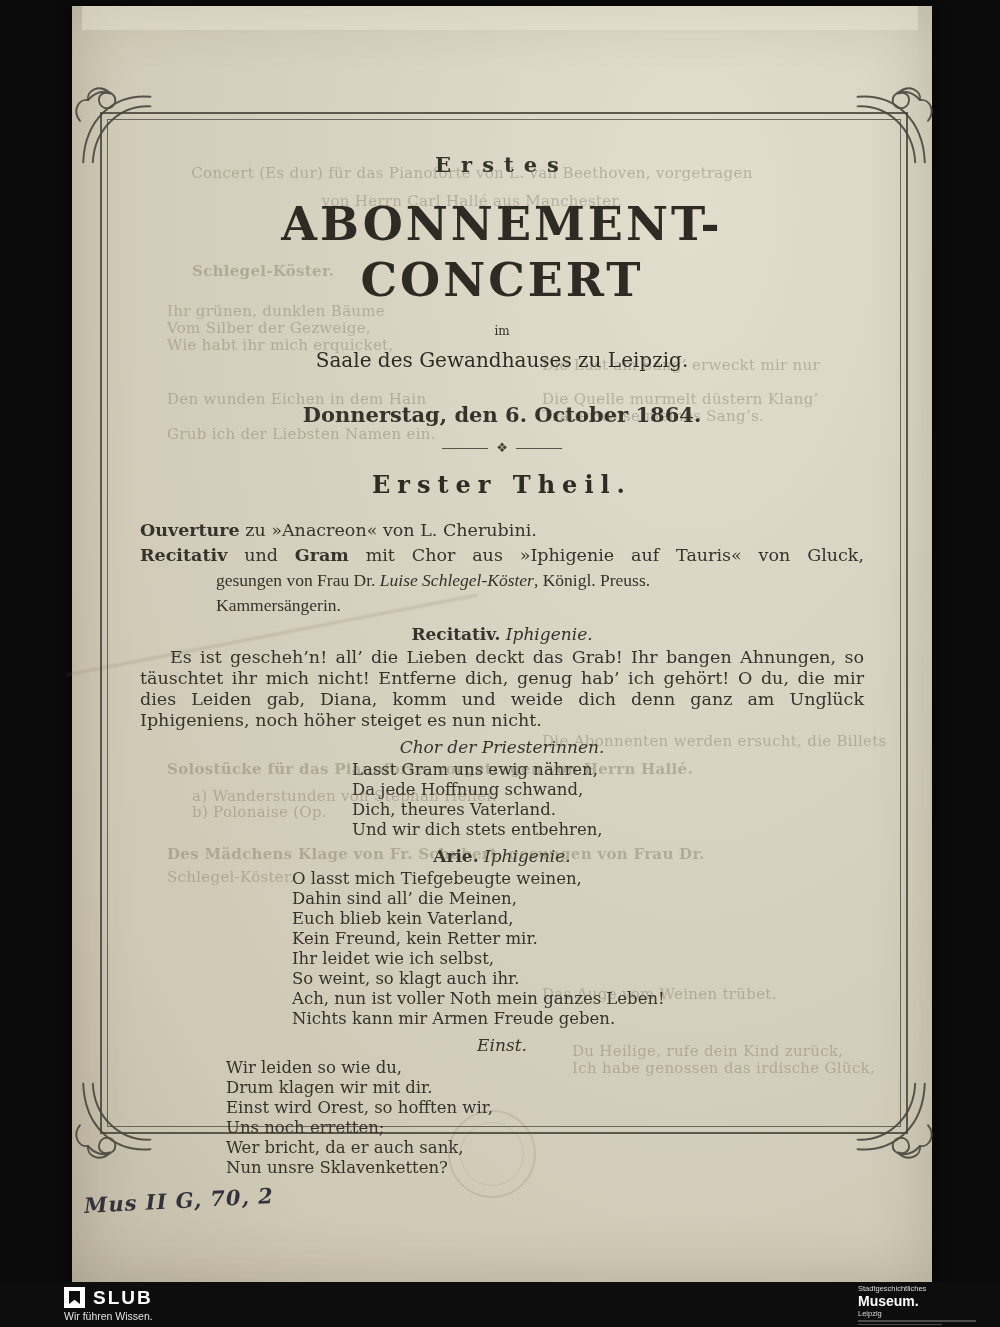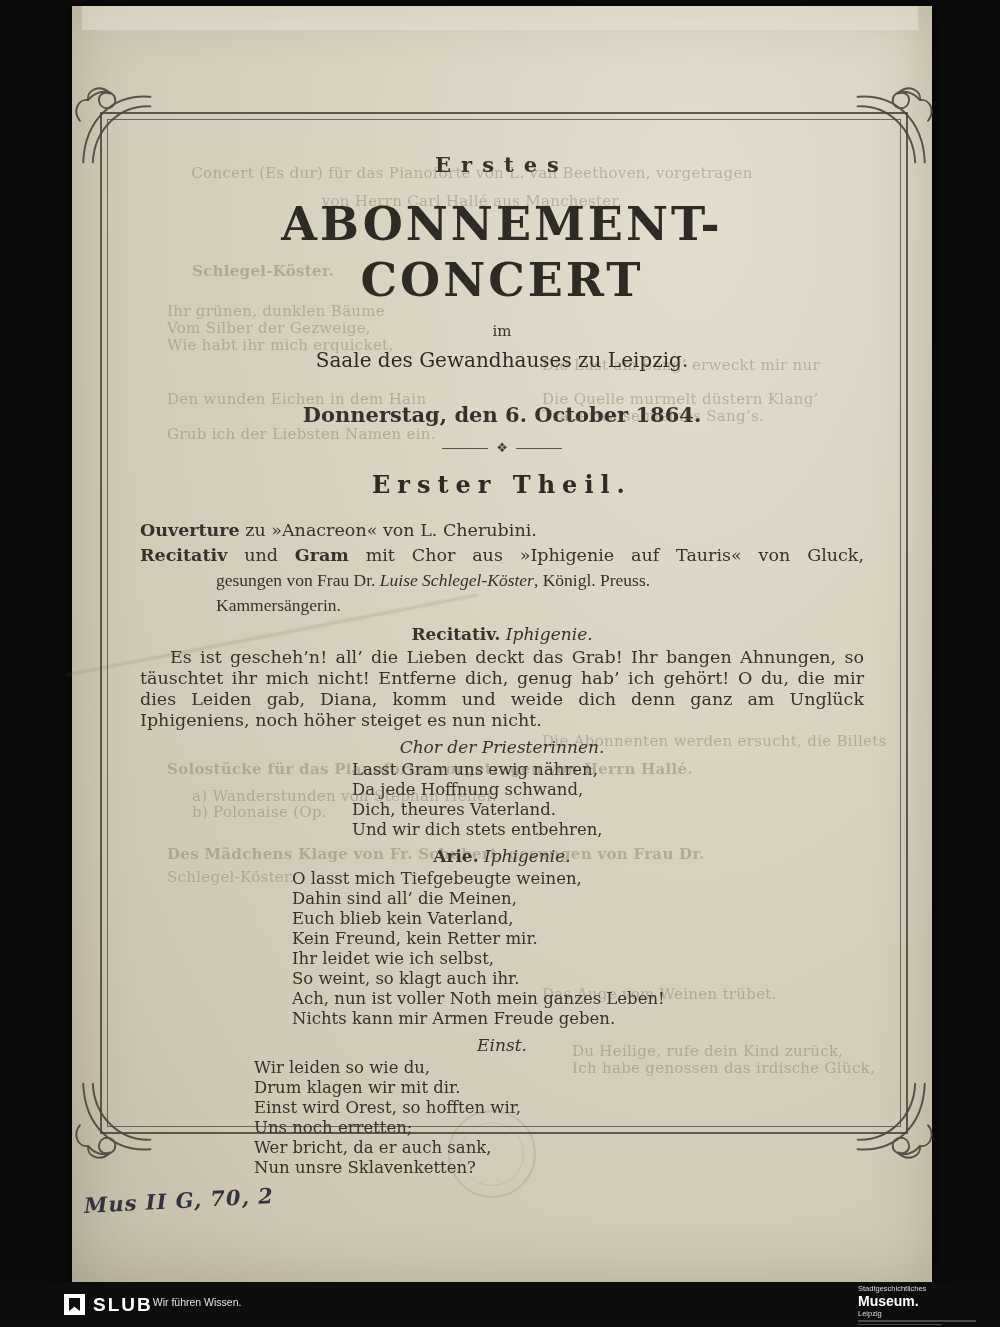--- a/index.html
+++ b/index.html
@@ -36,21 +36,21 @@
   .c-tl{left:-30px;top:-30px;}
   .c-tr{right:-30px;top:-30px;transform:scaleX(-1);}
   .c-bl{left:-30px;bottom:-30px;transform:scaleY(-1);}
   .c-br{right:-30px;bottom:-30px;transform:scale(-1,-1);}
 
   
   .content{position:absolute;left:68px;top:146px;width:724px;z-index:3;
     text-align:center;color:#35332c;}
   .series{font-size:21px;font-weight:700;letter-spacing:10px;line-height:26px;}
   .title{font-size:46px;font-weight:700;letter-spacing:3px;margin-top:18px;line-height:56px;color:#2e2b25;}
-  .im{font-size:15px;margin-top:12px;line-height:22px;}
+  .im{font-size:12px;margin-top:12px;line-height:22px;}
   .venue{font-size:20px;font-weight:400;line-height:36px;color:#2e2b25;}
   .date{font-size:21px;font-weight:700;margin-top:24px;line-height:26px;}
   .divider{margin-top:12px;height:16px;display:flex;align-items:center;justify-content:center;gap:8px;color:#47433b;}
   .dline{width:46px;height:1px;background:#5a554a;}
   .dglyph{font-size:13px;line-height:16px;}
   .part-heading{font-size:24px;font-weight:700;letter-spacing:7px;margin-top:14px;line-height:30px;color:#2e2b25;}
 
   .program{margin-top:18px;text-align:left;font-size:17.5px;line-height:25px;}
   .prog-line .b{font-weight:700;}
   .prog-line .em{font-style:italic;}
@@ -59,31 +59,31 @@
 
   .sec-heading{text-align:center;font-size:17px;line-height:21px;margin:6px 0 2px;}
   .sec-heading .b{font-weight:700;}
   .sec-heading .em{font-style:italic;}
   .chor-head{font-style:italic;font-weight:400;}
 
   .recit-text{text-align:justify;text-indent:30px;font-size:17.5px;line-height:21px;}
   .verse{text-align:left;font-size:16.5px;line-height:20px;}
   .verse.v1{margin-left:212px;}
   .verse.v2{margin-left:152px;}
-  .verse.v3{margin-left:114px;}
+  .verse.v3{margin-left:86px;}
 
   .shelfmark{position:absolute;left:12px;top:1182px;z-index:3;font-size:21px;font-style:italic;
     font-weight:600;letter-spacing:1px;color:#33333e;transform:rotate(-3deg);}
 
   
   .footer{position:absolute;left:0;bottom:0;width:1000px;height:45px;background:#0d0d0d;
     display:flex;align-items:center;justify-content:space-between;
     padding:0 10px 0 64px;box-sizing:border-box;
     font-family:"Liberation Sans","DejaVu Sans",sans-serif;z-index:5;}
-  .footer-left{display:flex;flex-direction:row;}
+  .footer-left{display:flex;flex-direction:column;}
   .slub-row{display:flex;align-items:center;gap:8px;}
   .slub-box{width:21px;height:21px;background:#fff;display:flex;align-items:center;justify-content:center;}
   .logo-mark{width:11px;height:13px;background:#0d0d0d;
     clip-path:polygon(0 0,100% 0,100% 100%,50% 68%,0 100%);}
   .slub-name{color:#fff;font-size:19px;font-weight:700;letter-spacing:2px;line-height:21px;}
   .slub-tagline{color:#e2e2e2;font-size:10.5px;margin-top:2px;}
   .footer-right{display:flex;flex-direction:column;align-items:flex-start;width:132px;color:#fff;margin-left:40px;}
   .m1{font-size:7.5px;color:#dcdcdc;line-height:9px;}
   .m2{font-size:14px;font-weight:700;line-height:16px;}
   .m3{font-size:7.5px;color:#dcdcdc;line-height:9px;}

